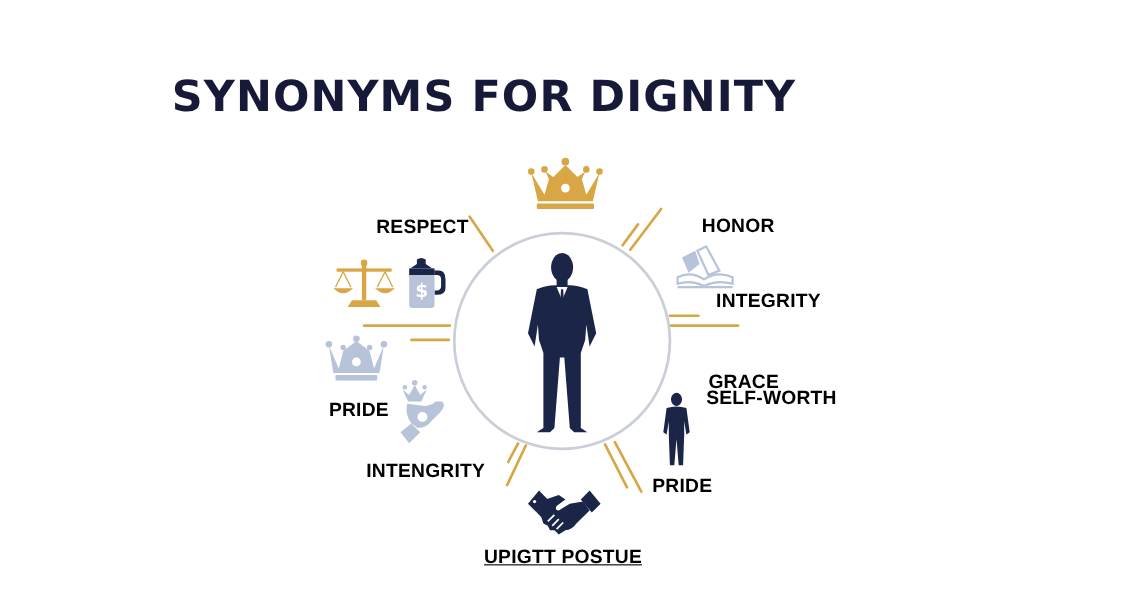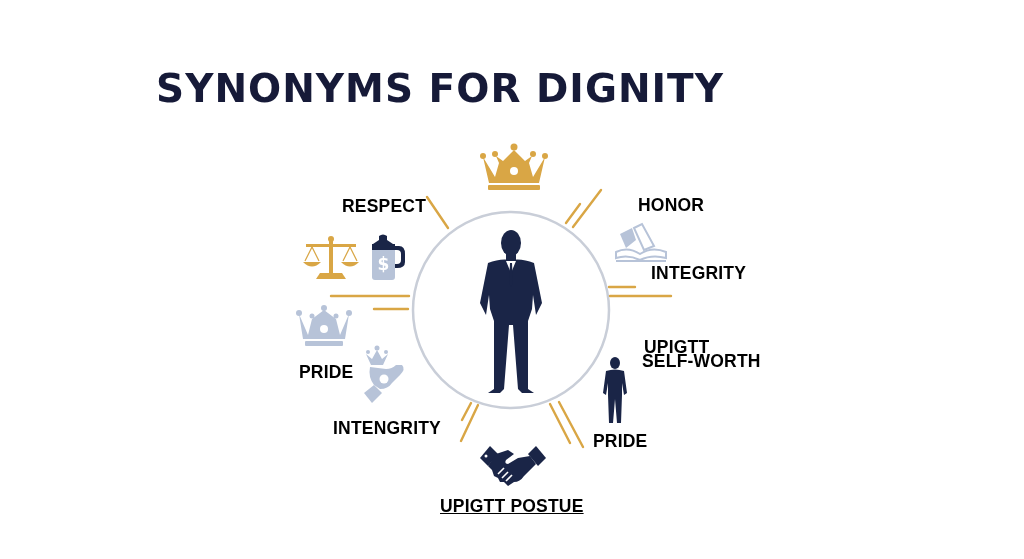--- a/index.html
+++ b/index.html
@@ -118,21 +118,21 @@
     <circle cx="24" cy="7" r="2"></circle>
     <path d="M4 9 L9 20 L21 20 L26 9 L20 14 L15 5 L10 14 Z"></path>
     <path d="M8 22 L24 24 Q30 24 34 20 L40 20 Q44 24 38 30 L30 38 Q26 44 18 44 L12 40 Q6 32 8 22 Z"></path>
     <path d="M2 48 L12 40 L20 48 L10 58 Z"></path>
   </g>
   <circle cx="22" cy="34" r="4.5" fill="#ffffff"></circle>
 </svg>
 
 <div class="lbl" style="left:333px; top:418px;">INTENGRITY</div>
 
-<div class="lbl" style="left:644px; top:337px;">UPIGTT</div>
+<div class="lbl" style="left:644px; top:337px;">GRACE</div>
 
 <div class="lbl" style="left:642px; top:351px;">SELF-WORTH</div>
 
 <svg class="ico" style="left:602px; top:357px;" width="26" height="68" viewBox="0 0 26 68">
   <g fill="#1a2547">
     <ellipse cx="13" cy="6" rx="5" ry="6"></ellipse>
     <path d="M4 14 Q13 11 22 14 L25 36 L22 38 L20 26 L20 38 L19 66 L15 66 L13 42 L11 66 L7 66 L6 38 L6 26 L4 38 L1 36 Z"></path>
   </g>
 </svg>
 

